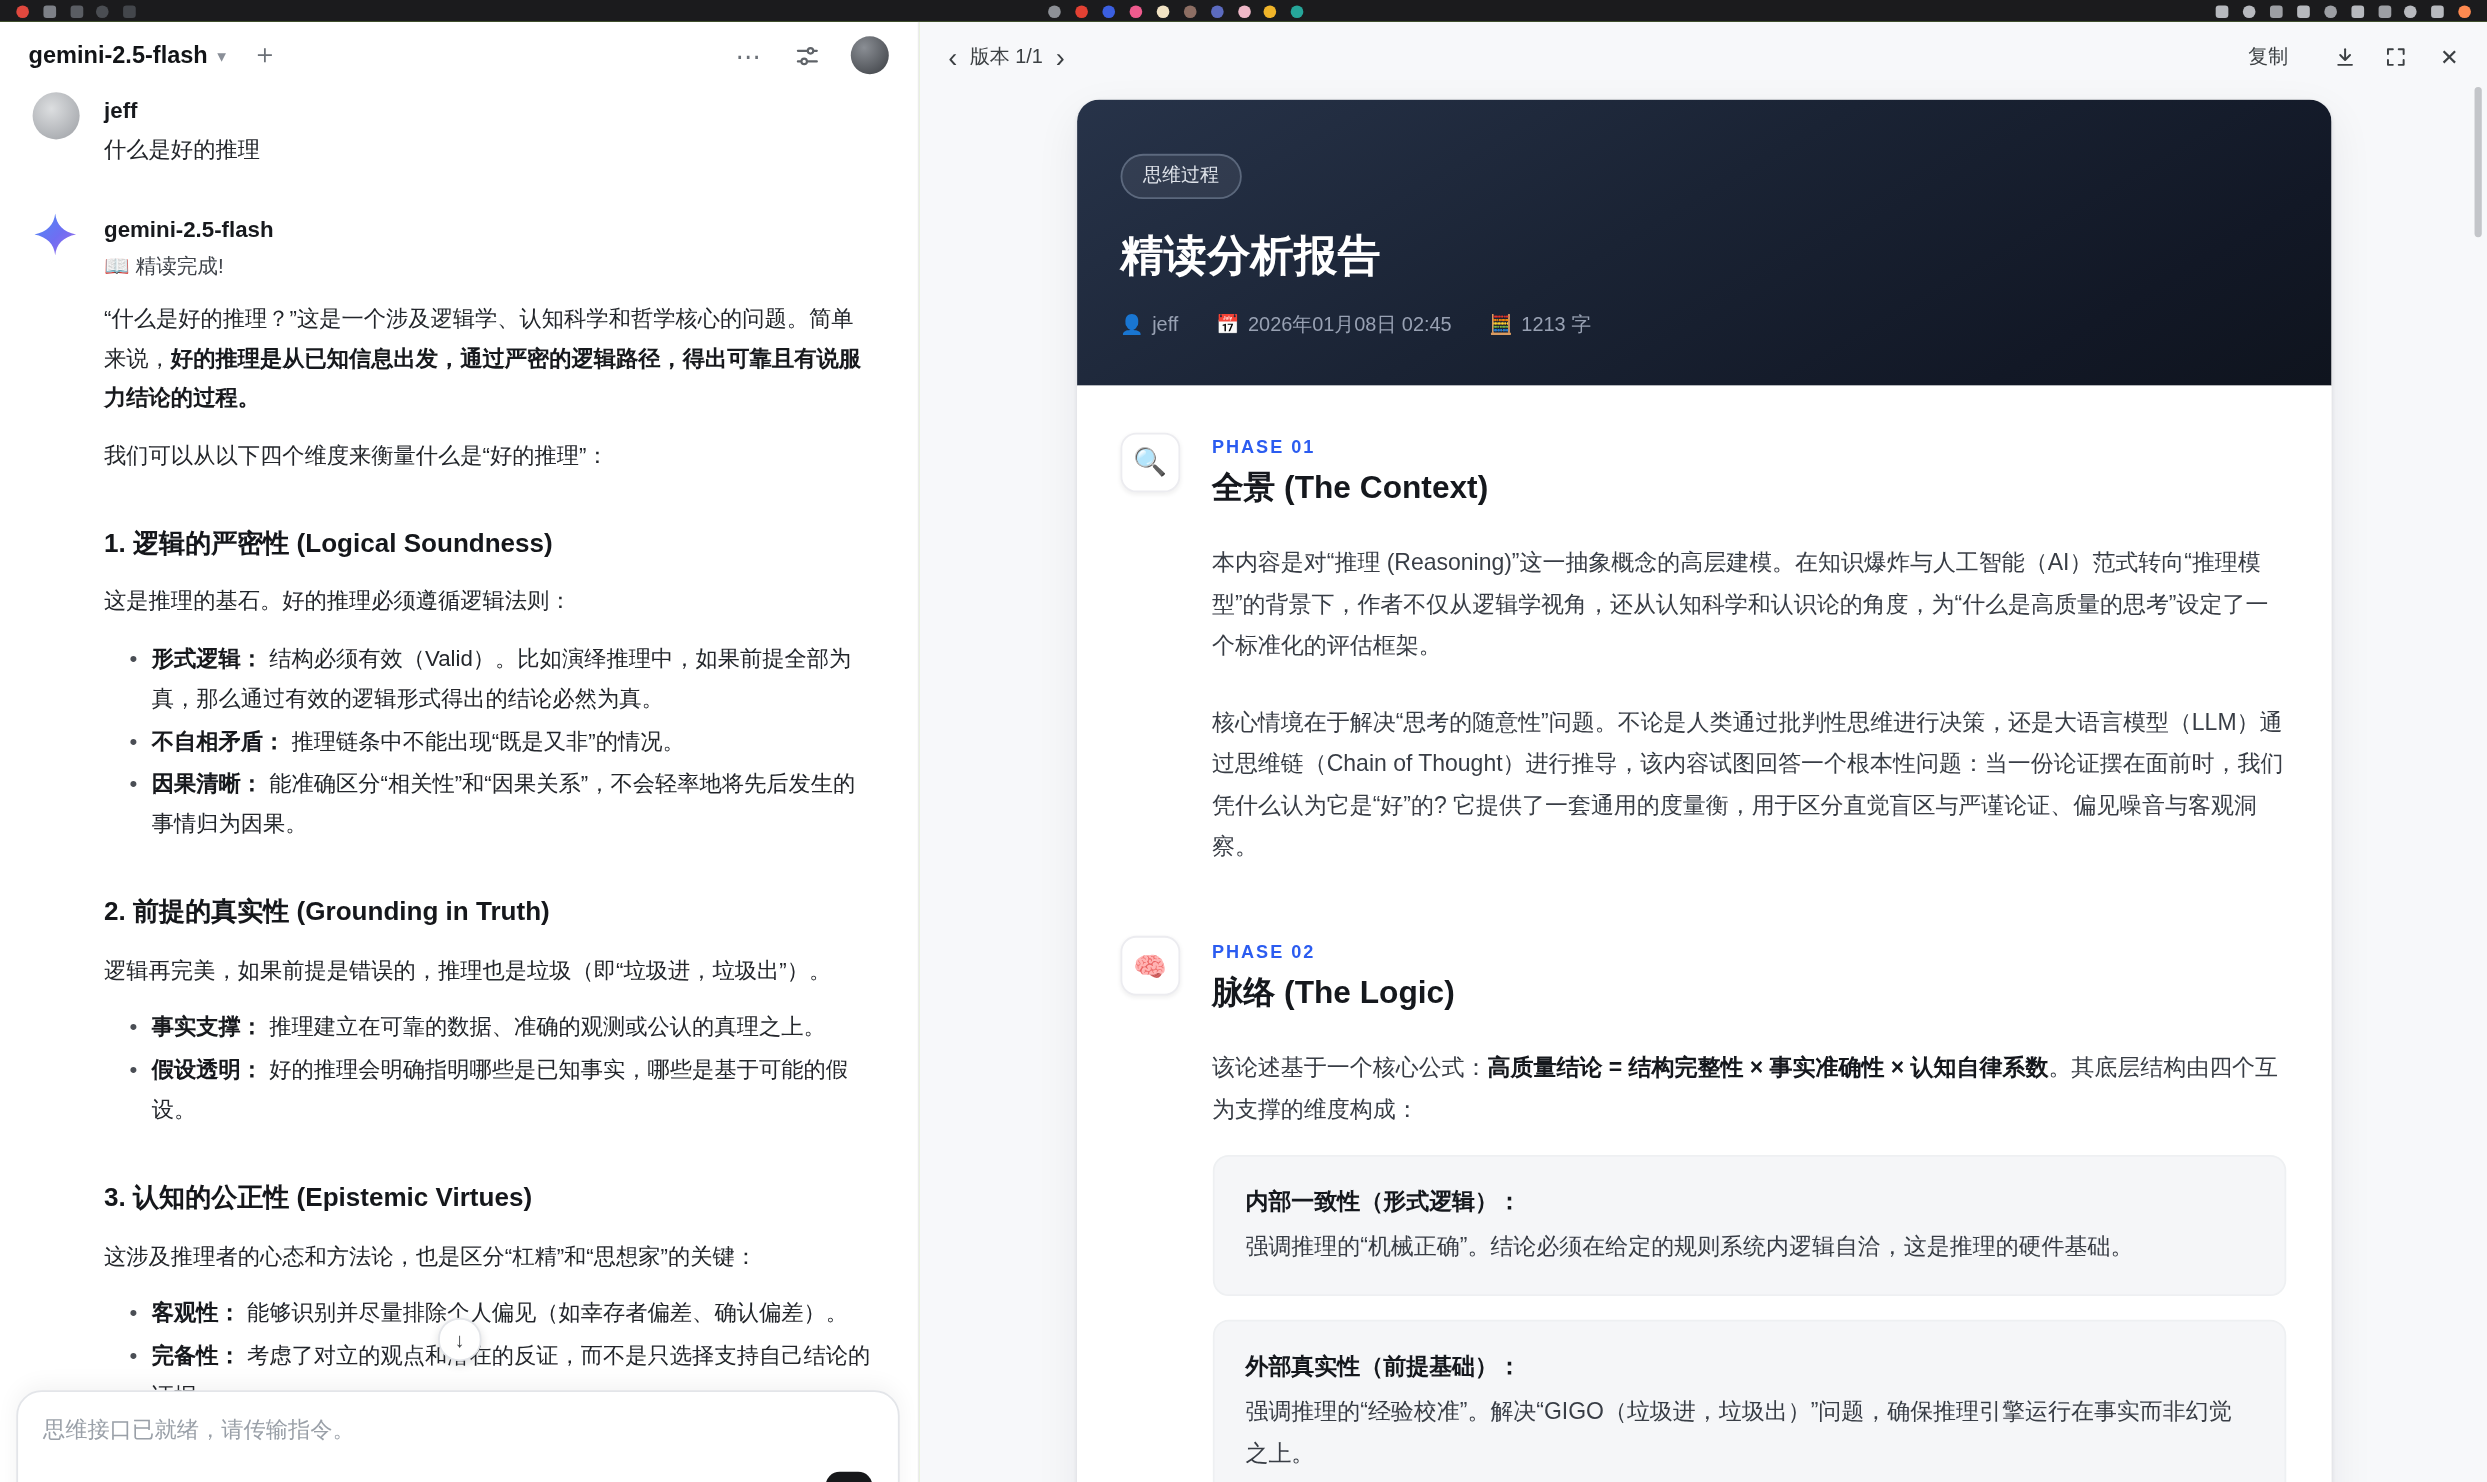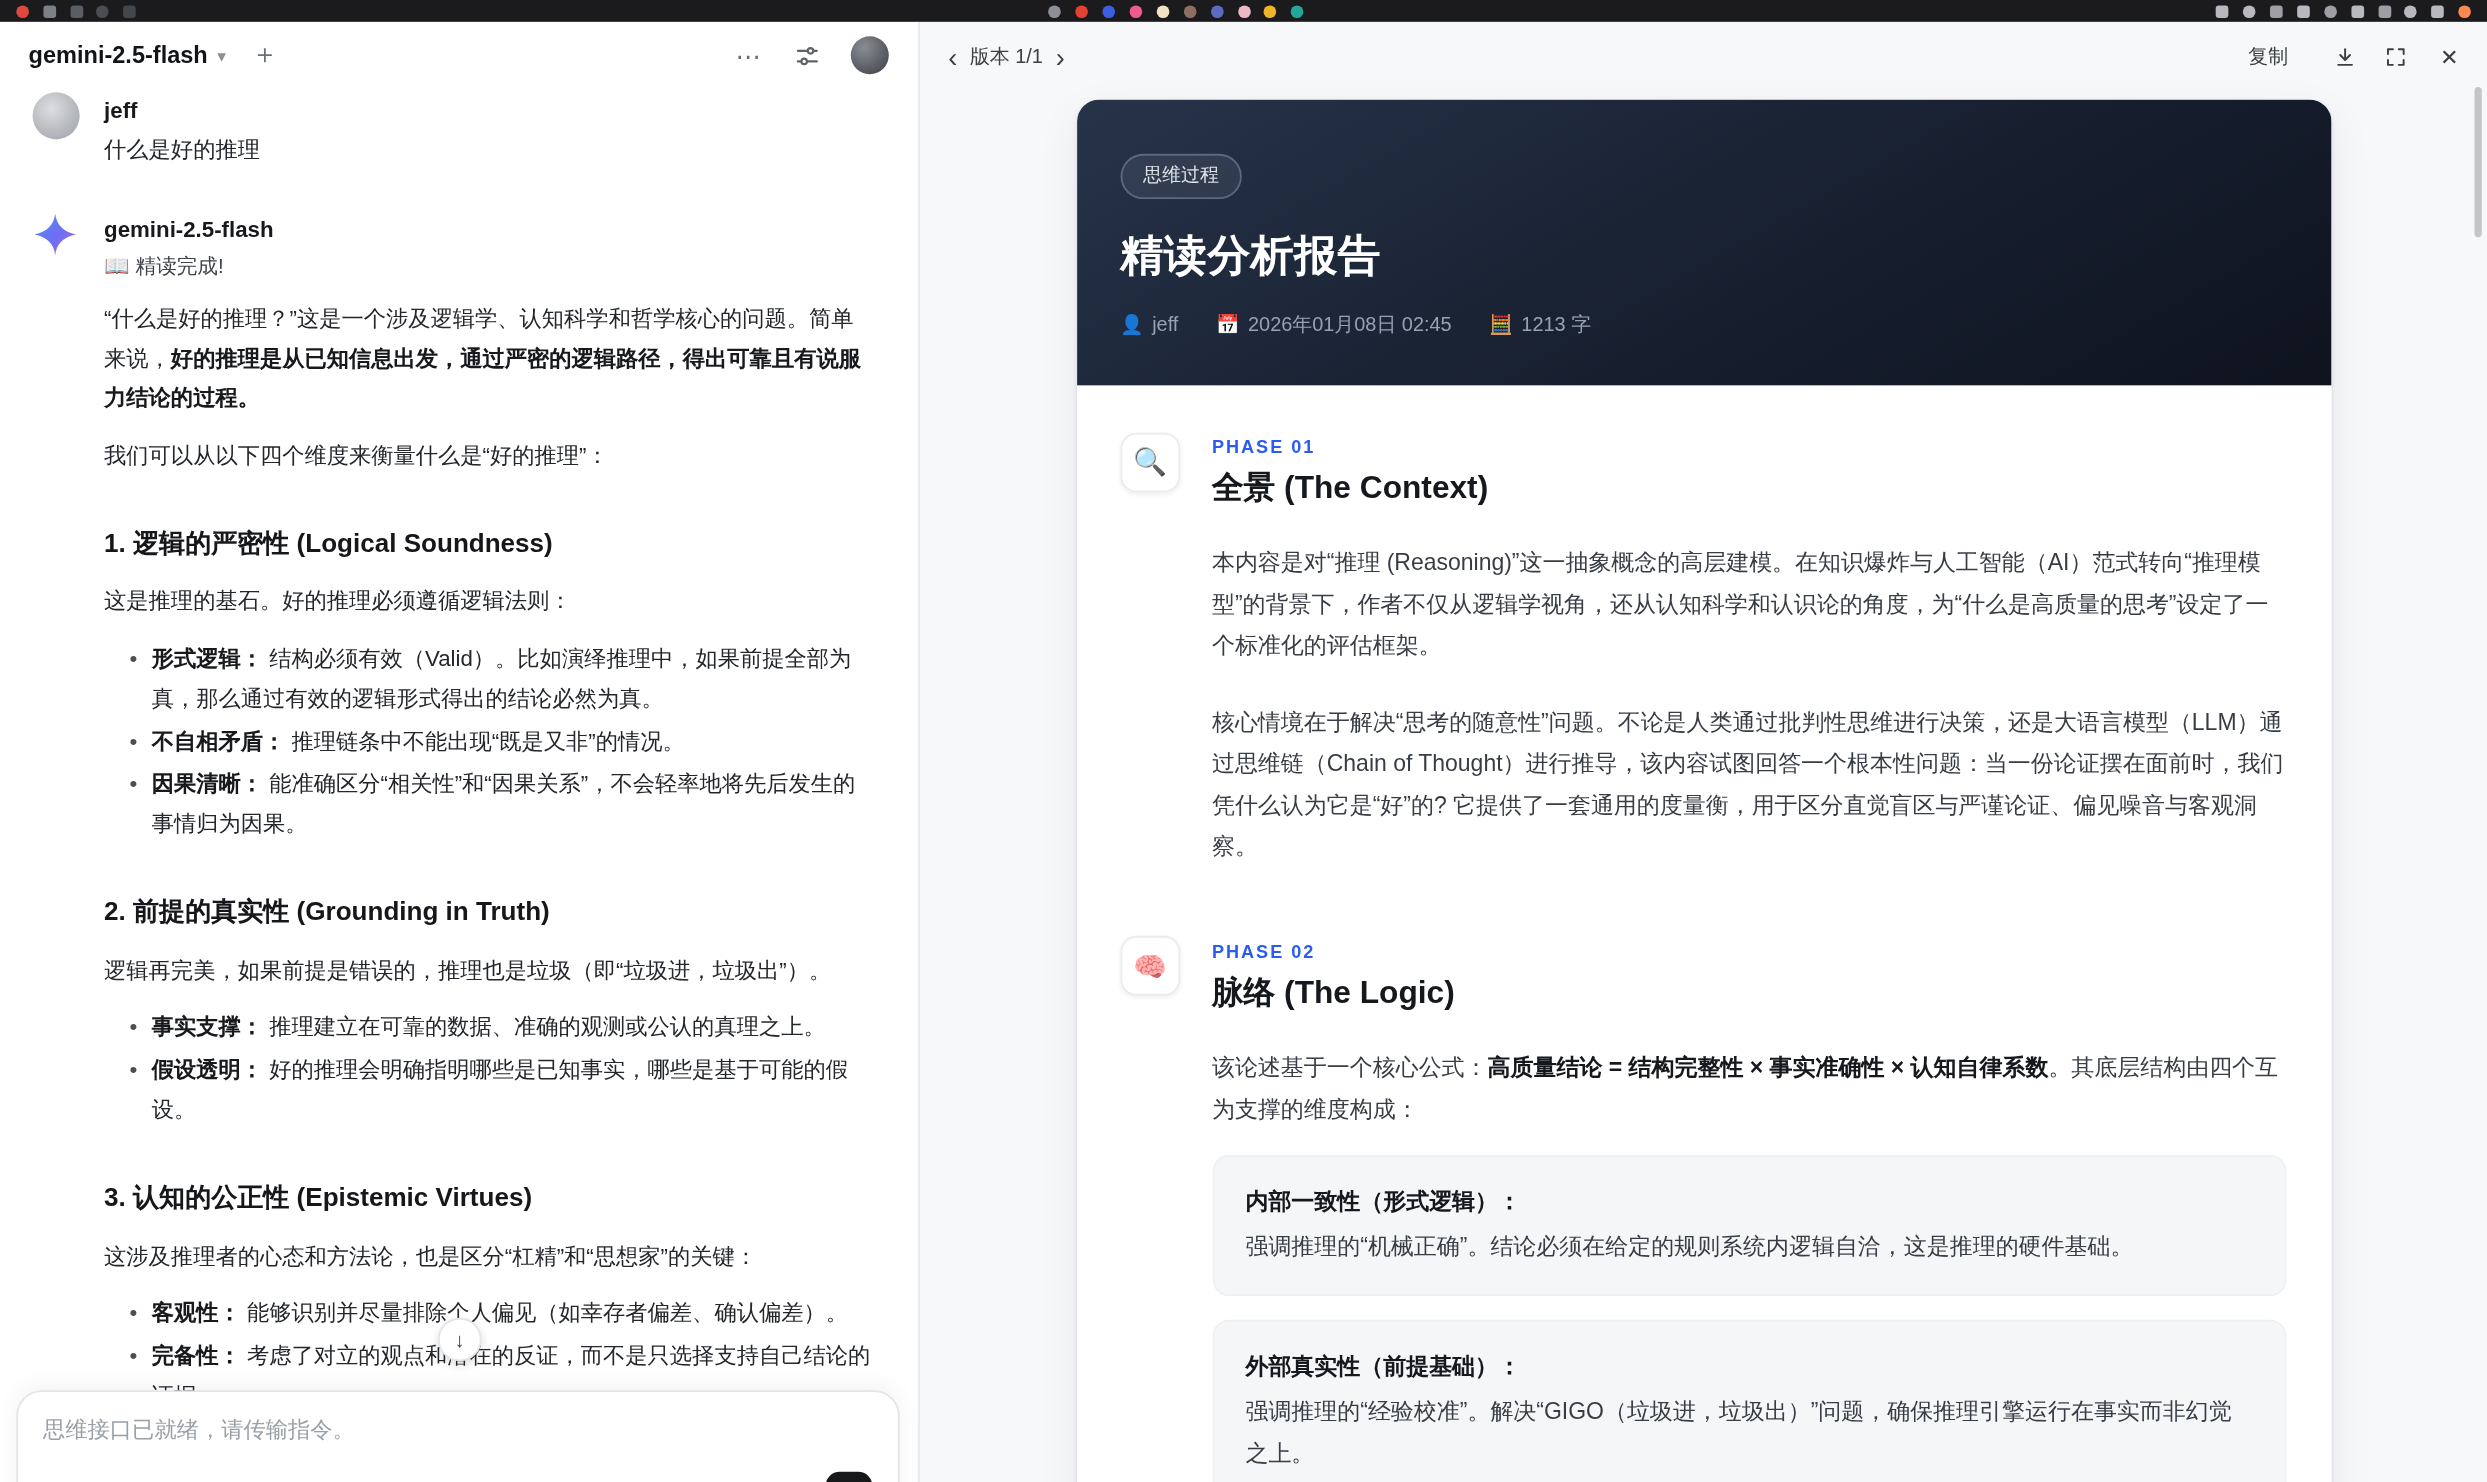--- a/index.html
+++ b/index.html
@@ -1,17 +1,17 @@
 <!DOCTYPE html>
 <html style="font-size:14px"><head>
 <meta charset="utf-8">
 <style>
   *{box-sizing:border-box;margin:0;padding:0;}
   html,body{margin:0;padding:0;background:#111;}
-  #viewport{width:2487px;height:1483px;overflow:hidden;background:#14b8a6;position:relative;}
+  #viewport{width:2487px;height:1483px;overflow:hidden;background:#84cc16;position:relative;}
   #scale{width:1374px;height:819px;transform:scale(1.8102);transform-origin:0 0;position:absolute;top:0;left:0;
          font-family:"Liberation Sans","DejaVu Sans",sans-serif;color:#1c1e22;}
 
   
   .menubar{position:absolute;top:0;left:0;right:0;height:12.3px;background:#1b1b1d;
            display:flex;align-items:center;justify-content:space-between;padding:0 8.8px;z-index:50;}
   .mb-group{display:flex;align-items:center;gap:7.9px;}
   .mb-dot{width:7px;height:7px;border-radius:50%;display:inline-block;}
   .mb-sq{width:7px;height:7px;border-radius:1.8px;display:inline-block;}
 

